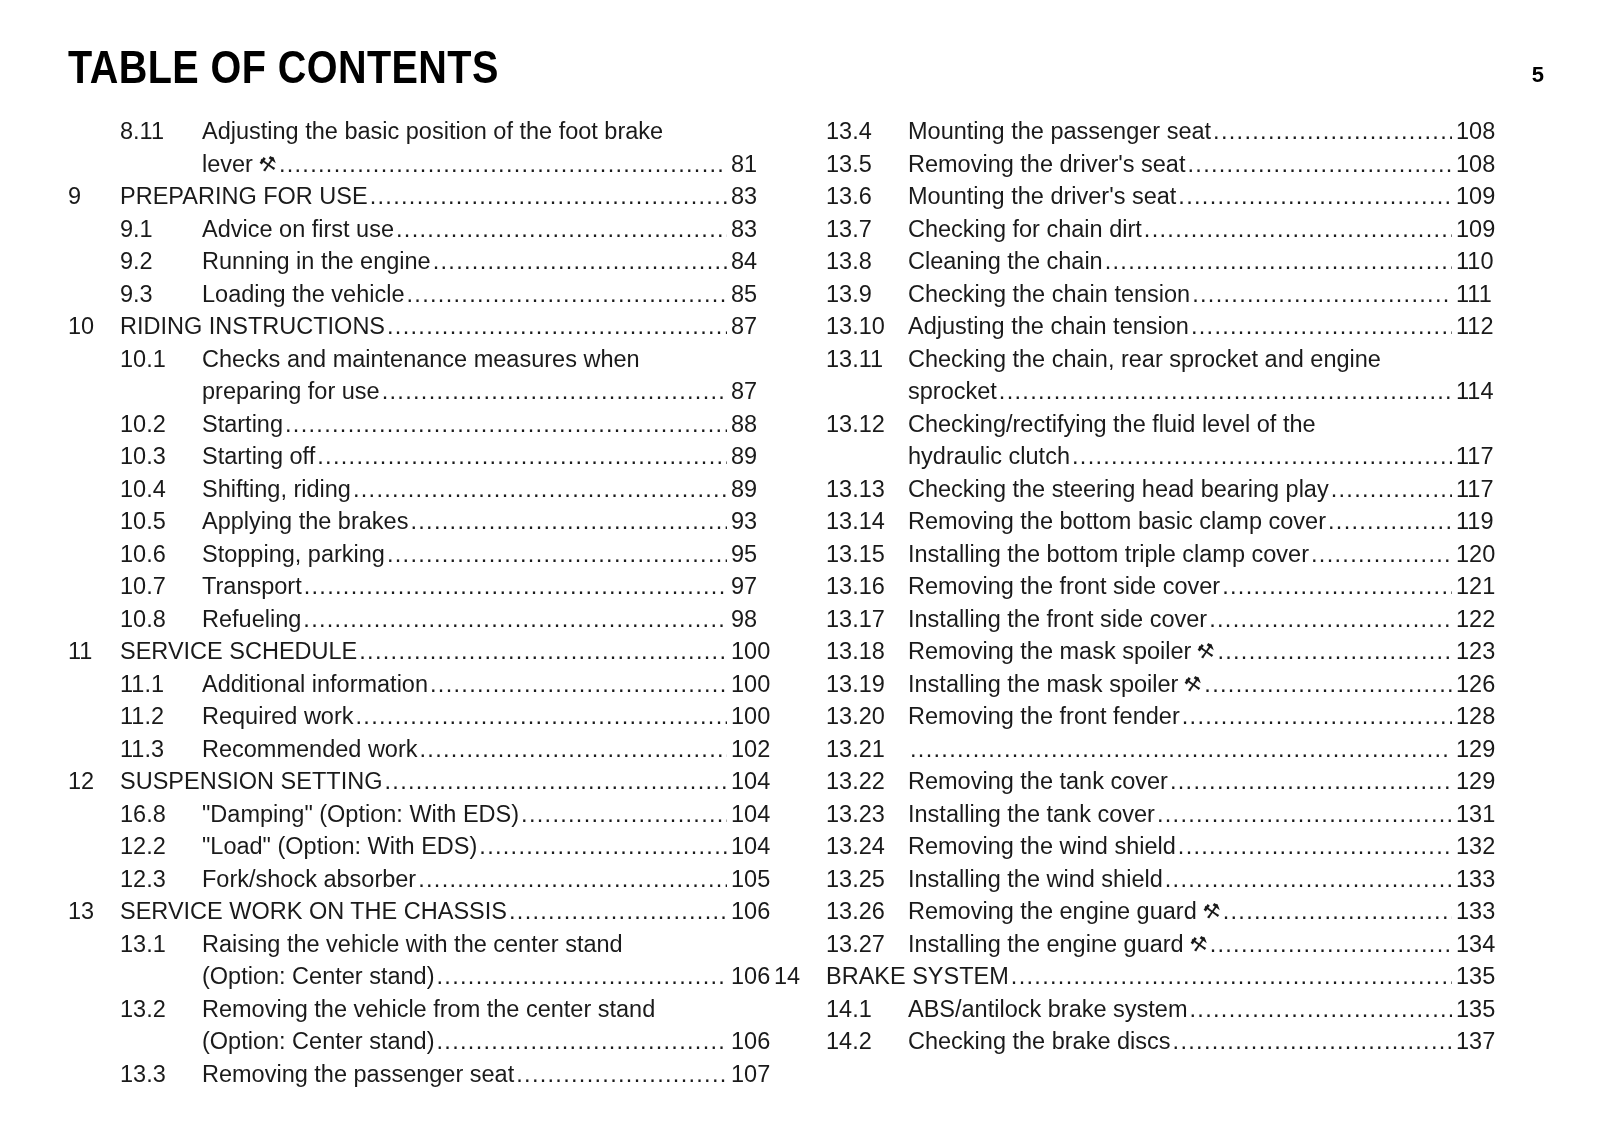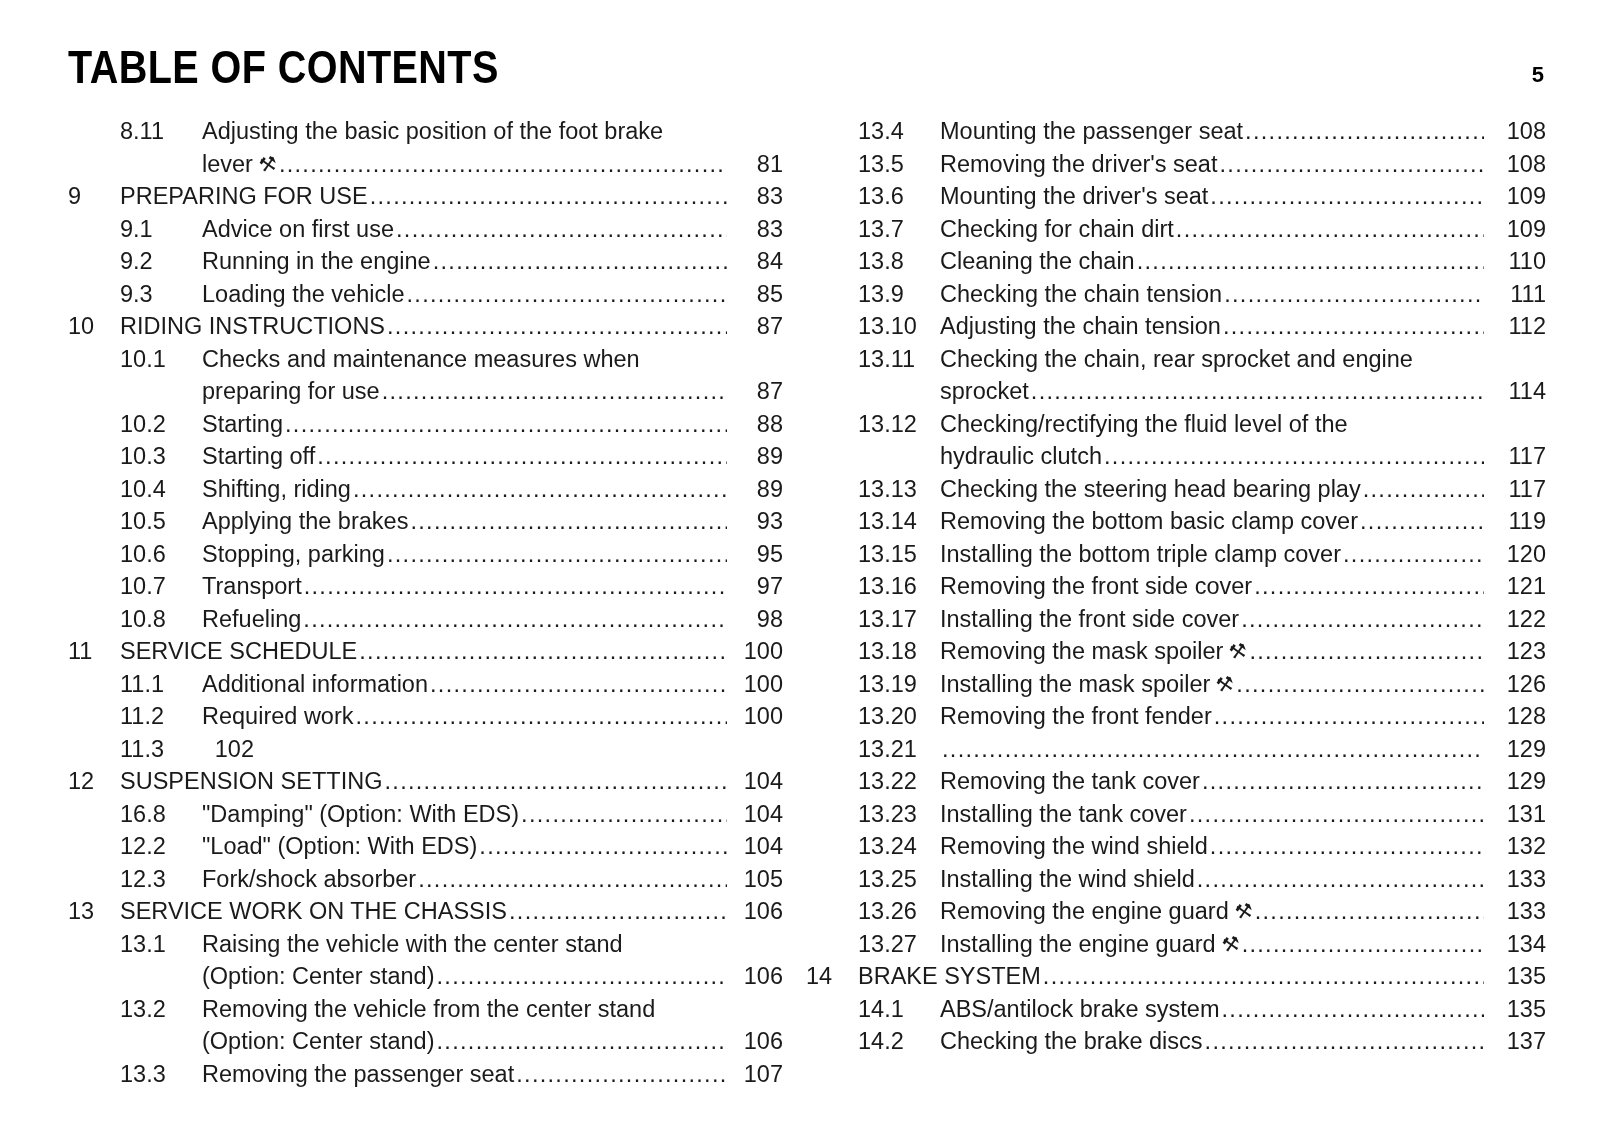--- a/index.html
+++ b/index.html
@@ -4,29 +4,29 @@
 <style>
   html, body { margin: 0; padding: 0; background: #ffffff; }
   body { width: 1600px; height: 1132px; position: relative; overflow: hidden;
          font-family: "Liberation Sans", "DejaVu Sans", sans-serif; color: #1a1a1a; }
   .page-title { position: absolute; left: 68px; top: 40px; font-size: 46px; font-weight: 700;
                 letter-spacing: 0.5px; transform: scaleX(0.86); transform-origin: left top;
                 font-family: "Liberation Sans", sans-serif; color: #000; }
   .page-num { position: absolute; right: 56px; top: 62px; font-size: 22px; font-weight: 700; color: #000; }
   .col { position: absolute; top: 115px; }
   .col-left { left: 68px; width: 715px; }
-  .col-right { left: 806px; width: 740px; }
+  .col-right { left: 774px; width: 740px; }
   .entry { position: relative; font-size: 23.5px; line-height: 32.5px; }
   .entry .row { display: flex; align-items: baseline; }
   .num { flex: 0 0 auto; }
   .title-wrap { flex: 1 1 auto; display: flex; align-items: flex-start; min-width: 0; }
   .title { white-space: nowrap; }
   .dots { flex: 1 1 auto; overflow: hidden; white-space: nowrap; letter-spacing: 1.3px; margin: 0 4px 0 2px; }
   .dots::before { content: "........................................................................................................................................................................................"; }
-  .pg { flex: 0 0 auto; text-align: right; }
+  .pg { flex: 0 0 auto; }
   .first-line { white-space: nowrap; }
   
   .col-left .lvl1 .num { width: 52px; }
   .col-left .lvl2 .num { width: 82px; margin-left: 52px; }
   .col-left .lvl2 .cont { margin-left: 134px; }
   .col-left .pg { width: 52px; }
   
   .col-right .lvl1 .num { width: 52px; }
   .col-right .lvl2 .num { width: 82px; margin-left: 52px; }
   .col-right .lvl2 .cont { margin-left: 134px; }
@@ -213,20 +213,24 @@
         <span class="title-wrap">
           <span class="title">Required work</span>
           <span class="dots"></span>
         </span>
         <span class="pg">100</span>
       </div>
     </div>
     <div class="entry lvl2">
       <div class="row">
         <span class="num">11.3</span>
+        <span class="title-wrap">
+          <span class="title">Recommended work</span>
+          <span class="dots"></span>
+        </span>
         <span class="pg">102</span>
       </div>
     </div>
     <div class="entry lvl1">
       <div class="row">
         <span class="num">12</span>
         <span class="title-wrap">
           <span class="title">SUSPENSION SETTING</span>
           <span class="dots"></span>
         </span>

